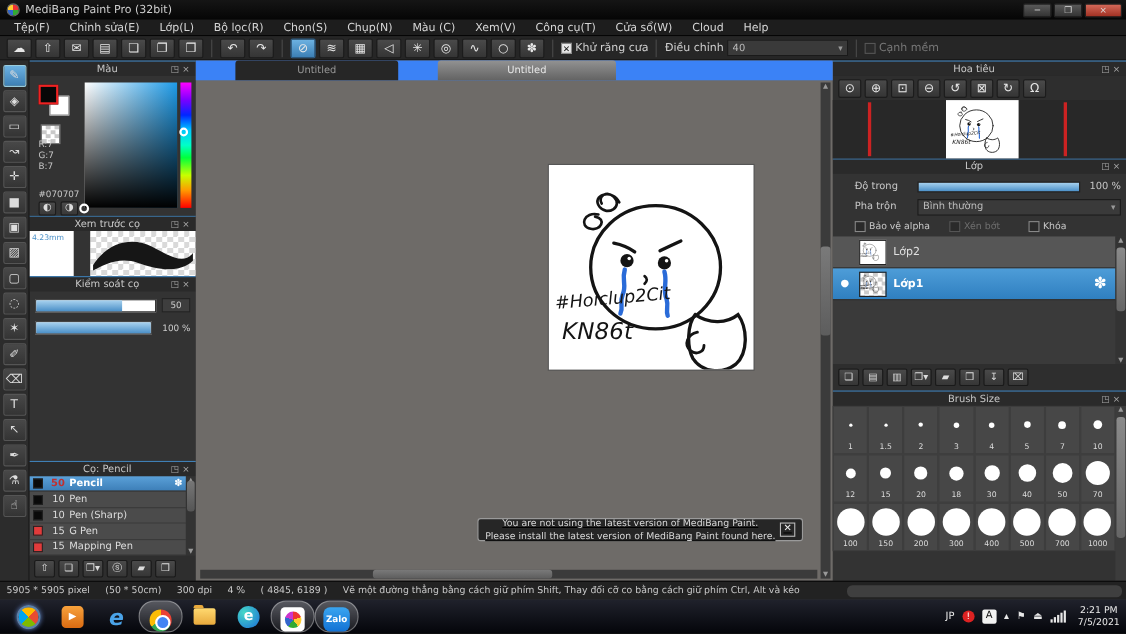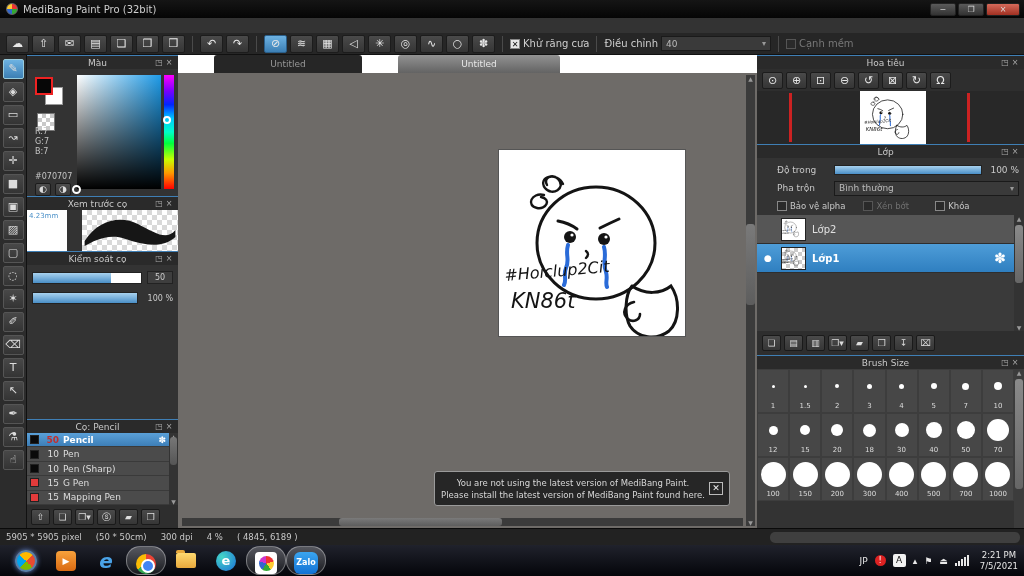--- a/index.html
+++ b/index.html
@@ -122,30 +122,30 @@
     background:linear-gradient(#777,#555); border-radius:3px; }
   .blarr { position:absolute; left:0; width:9px; color:#999; font-size:6px; text-align:center; }
   .bfooter { height:23px; background:#2e2e2e; display:flex; align-items:center;
     gap:3px; padding:0 4px; }
   .fbtn { width:19px; height:16px; background:linear-gradient(#4a4a4a,#363636);
     border:1px solid #1a1a1a; border-radius:2px; color:#ddd; font-size:9px;
     line-height:14px; text-align:center; }
 
   
   .canvasarea { flex:1; position:relative; background:#6e6b68; }
-  .tabstrip { position:absolute; left:0; top:0; right:0; height:18px; background:#ffffff;
+  .tabstrip { position:absolute; left:0; top:0; right:0; height:18px; background:#3b82f6;
     display:flex; }
   .tab { width:148px; margin-left:36px; text-align:center; font-size:9px; color:#979797;
     line-height:18px; background:#262626; border-radius:3px 3px 0 0; }
   .tab.active { width:162px; background:linear-gradient(#929292,#636363); color:#e8e8e8; }
   .canvasimg { position:absolute; left:321px; top:95px; width:186px; height:186px;
     background:#fff; box-shadow:0 0 0 1px #555; }
-  .notif { position:absolute; left:256px; top:416px; width:296px; height:35px;
+  .notif { position:absolute; left:256px; top:416px; width:296px; height:21px;
     background:#262626; border:1px solid #9a9a9a; border-radius:3px; display:flex;
-    align-items:center; padding:0 6px; }
+    align-items:center; padding:0 6px;text-decoration:underline; }
   .notif-text { flex:1; color:#d8d8d8; font-size:8.5px; line-height:12px; text-align:center; }
   .notif-x { width:14px; height:13px; border:1px solid #bbb; color:#eee; font-size:9px;
     line-height:11px; text-align:center; margin-left:4px; }
   .hscroll { position:absolute; left:4px; right:14px; bottom:2px; height:8px; background:#3b3b3b; }
   .hthumb { position:absolute; left:28%; width:29%; top:0; bottom:0;
     background:linear-gradient(#7a7a7a,#5d5d5d); border-radius:3px; }
   .vscroll { position:absolute; right:2px; top:20px; bottom:2px; width:9px; background:#3b3b3b; }
   .vthumb { position:absolute; top:33%; height:18%; left:0; right:0;
     background:linear-gradient(#7a7a7a,#5d5d5d); border-radius:3px; }
   .scr-arr { position:absolute; color:#999; font-size:6px; width:9px; text-align:center; }
@@ -278,20 +278,34 @@
   <div class="titlebar">
     <div class="applogo"></div>
     <span>MediBang Paint Pro (32bit)</span>
     <div class="winbtns">
       <div class="winbtn">─</div>
       <div class="winbtn">❐</div>
       <div class="winbtn close">×</div>
     </div>
   </div>
 
+  <div class="menubar">
+      <div class="menu-item">Tệp(F)</div>
+      <div class="menu-item">Chỉnh sửa(E)</div>
+      <div class="menu-item">Lớp(L)</div>
+      <div class="menu-item">Bộ lọc(R)</div>
+      <div class="menu-item">Chọn(S)</div>
+      <div class="menu-item">Chụp(N)</div>
+      <div class="menu-item">Màu (C)</div>
+      <div class="menu-item">Xem(V)</div>
+      <div class="menu-item">Công cụ(T)</div>
+      <div class="menu-item">Cửa sổ(W)</div>
+      <div class="menu-item">Cloud</div>
+      <div class="menu-item">Help</div>
+    </div>
 
   <div class="toolbar">
     <span style="display:flex;gap:3px" id="tb-file">
         <div class="tbtn">☁</div>
         <div class="tbtn">⇧</div>
         <div class="tbtn">✉</div>
         <div class="tbtn">▤</div>
         <div class="tbtn">❏</div>
         <div class="tbtn">❐</div>
         <div class="tbtn">❒</div>
@@ -707,20 +721,21 @@
       </div>
     </div>
   </div>
 
   <div class="statusbar">
     <span>5905 * 5905 pixel</span>
     <span>(50 * 50cm)</span>
     <span>300 dpi</span>
     <span>4 %</span>
     <span>( 4845, 6189 )</span>
+    <span>Vẽ một đường thẳng bằng cách giữ phím Shift, Thay đổi cỡ co bằng cách giữ phím Ctrl, Alt và kéo</span>
     <div class="status-pill"></div>
   </div>
 
   <div class="taskbar">
     <div class="tb-app">
         <div class="orb"></div>
       </div>
     <div class="tb-app">
         <div class="ic-media">▶</div>
       </div>

